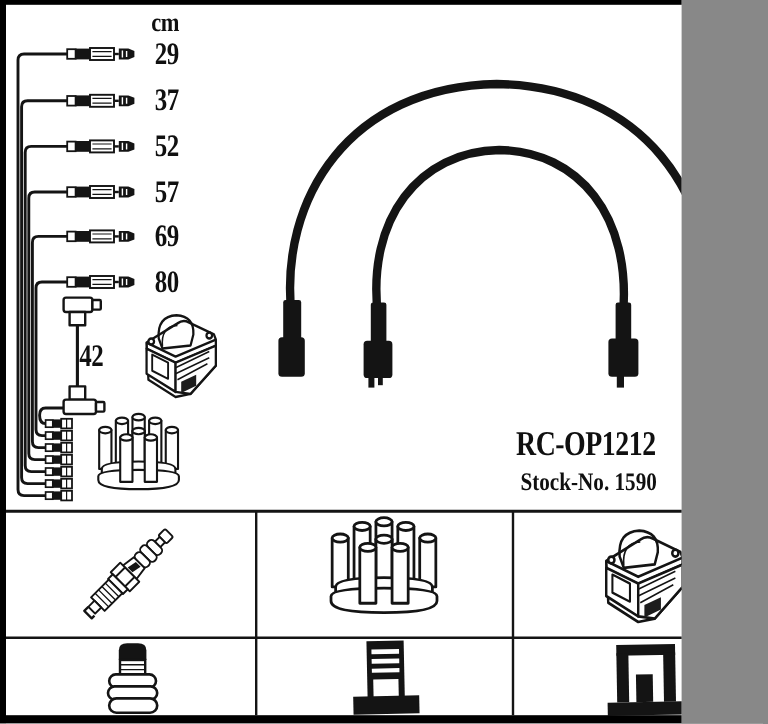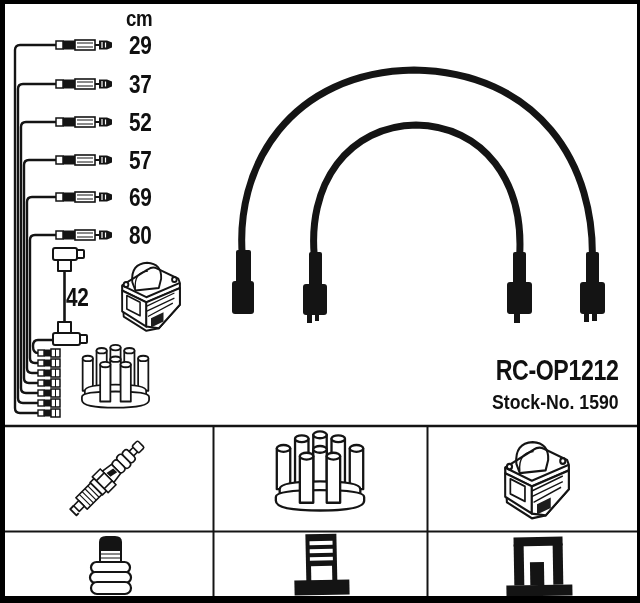--- a/index.html
+++ b/index.html
@@ -1,18 +1,18 @@
 <!DOCTYPE html>
 <html><head>
 <meta charset="utf-8">
 <style>
   html,body{margin:0;padding:0;background:#888;}
   .stage{
-    position:relative;width:640px;height:603px;background:#ffffff;
-    font-family:Liberation Sans, sans-serif;color:#101010;overflow:hidden;
+    position:relative;width:568px;height:603px;background:#ffffff;
+    font-family:Liberation Serif, serif;color:#101010;overflow:hidden;
   }
   .art{position:absolute;left:0;top:0;}
   .lab{position:absolute;font-weight:bold;line-height:1;white-space:nowrap;letter-spacing:-0.5px;color:#101010;}
   .num{font-size:26px;left:129px;transform:scaleX(0.8);transform-origin:left top;}
   .unit{font-size:22px;left:126px;top:8px;transform:scaleX(0.85);transform-origin:left top;}
   .n42{left:66px;top:284px;font-size:26px;transform:scaleX(0.8);transform-origin:left top;}
   .pn{position:absolute;right:22px;top:356px;font-size:29px;font-weight:bold;line-height:1;
       transform:scaleX(0.8);transform-origin:right top;letter-spacing:-0.5px;color:#101010;white-space:nowrap;}
   .stock{position:absolute;right:21px;top:391px;font-size:21px;font-weight:bold;line-height:1;
       transform:scaleX(0.84);transform-origin:right top;color:#101010;white-space:nowrap;}

